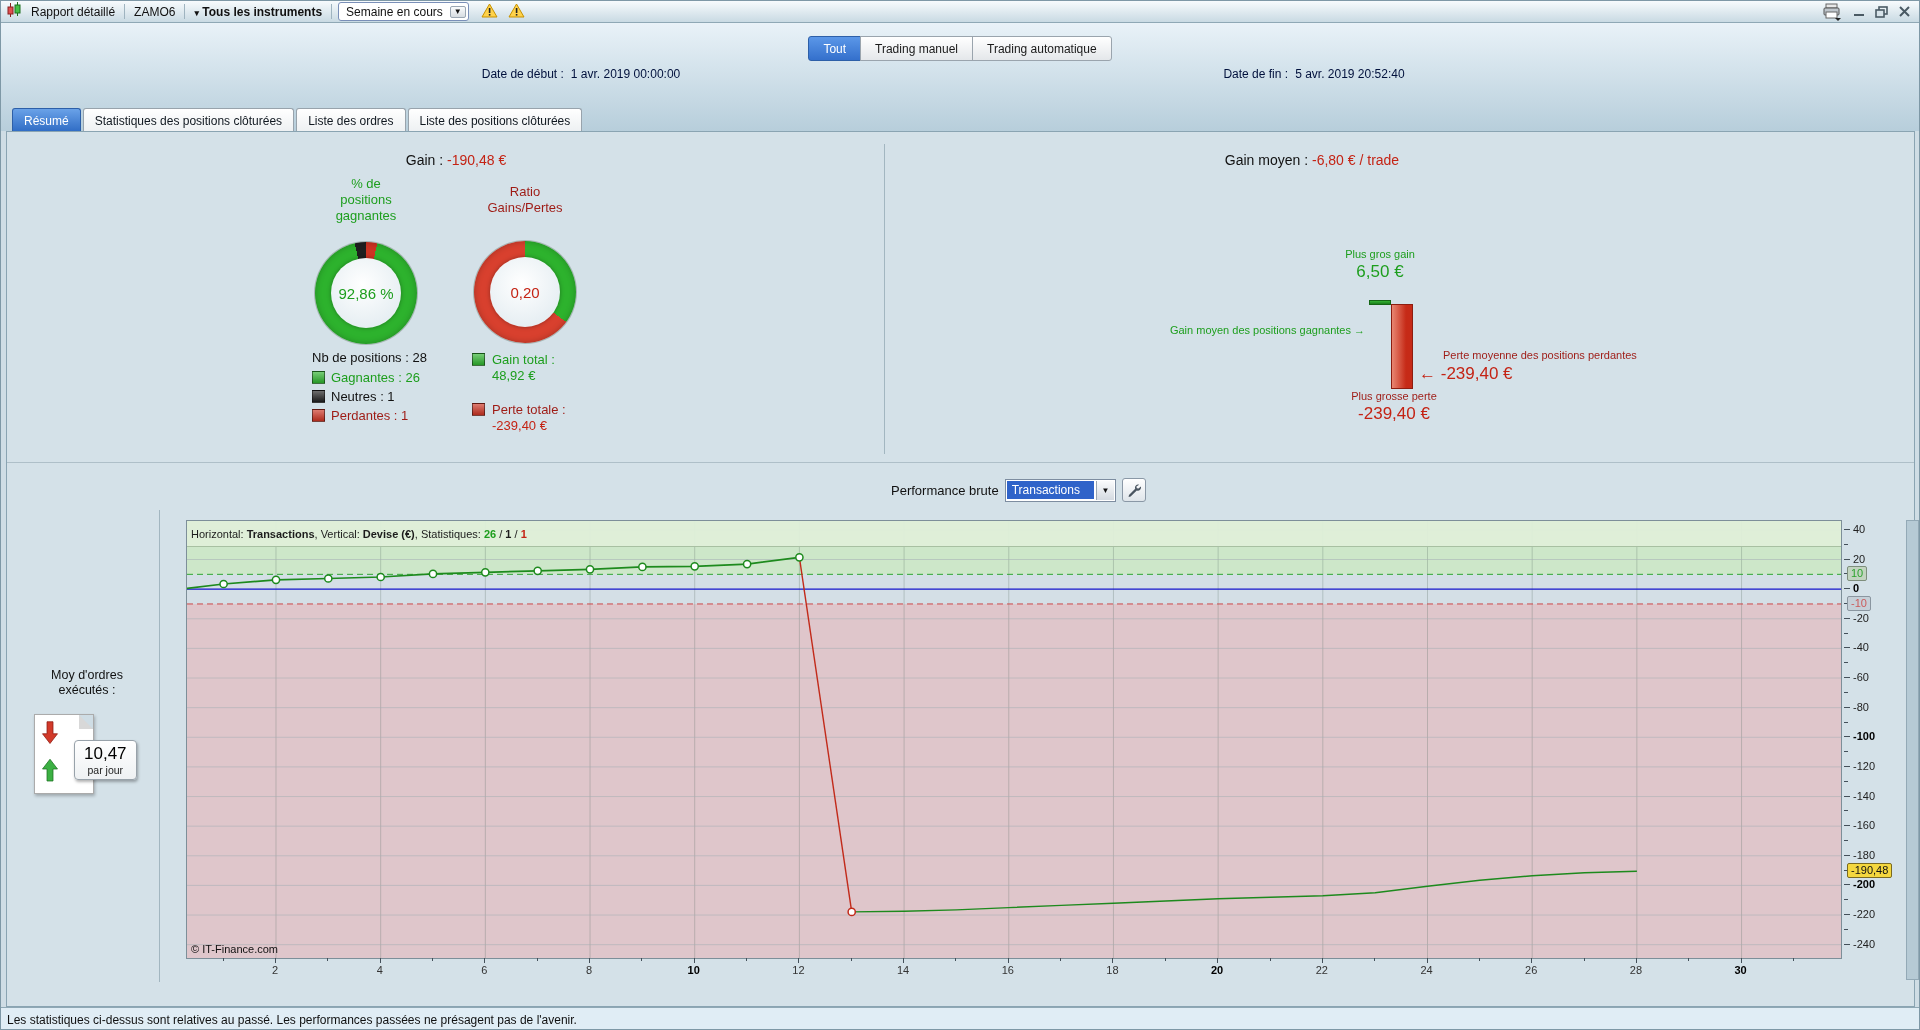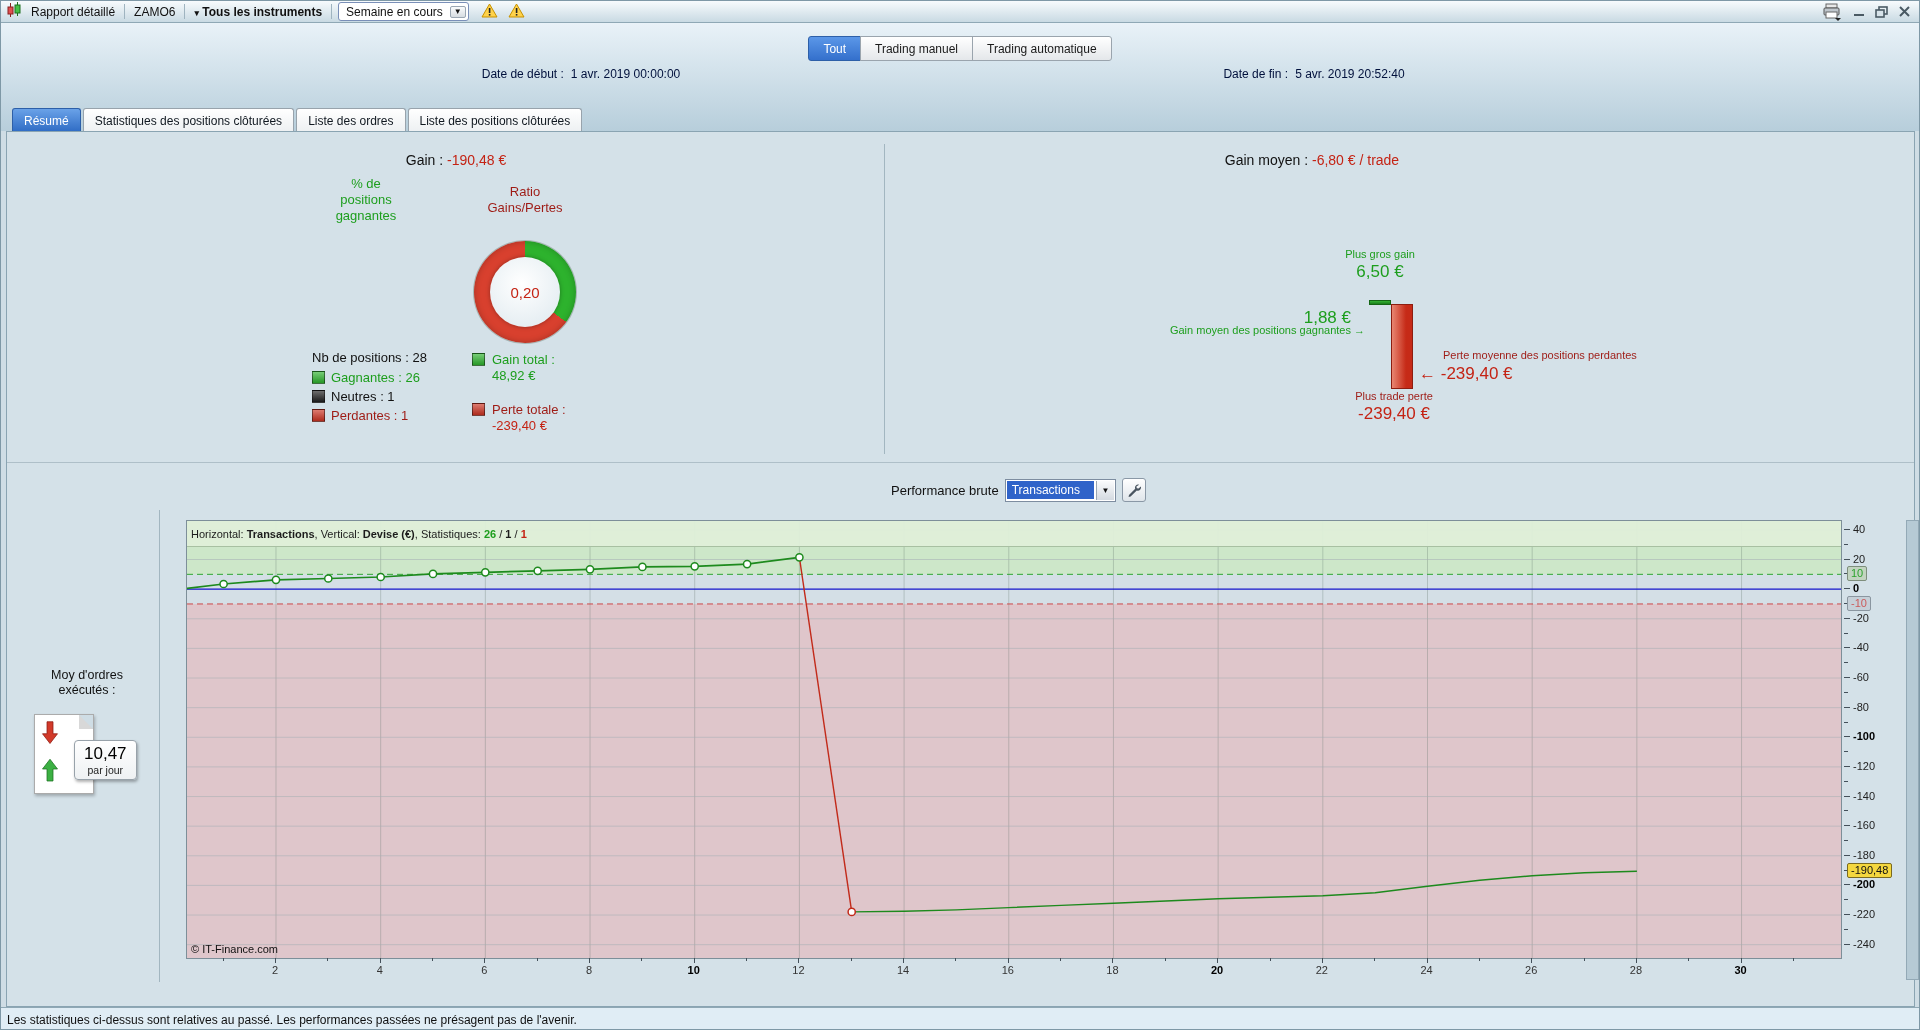--- a/index.html
+++ b/index.html
@@ -213,20 +213,25 @@
     <div class="abs donut-title green" style="left:289px;top:44px;width:140px;">
       <div>% de</div>
       <div>positions</div>
       <div>gagnantes</div>
     </div>
     <div class="abs donut-title darkred" style="left:448px;top:52px;width:140px;">
       <div>Ratio</div>
       <div>Gains/Pertes</div>
     </div>
 
+    <div class="abs donut" id="donut-win" style="left: 308px; top: 110px; background: conic-gradient(rgb(204, 51, 34) 0%, rgb(204, 51, 34) 3.57%, rgb(45, 178, 45) 3.57%, rgb(45, 178, 45) 96.43%, rgb(31, 31, 31) 96.43%, rgb(31, 31, 31) 100%);">
+      <div class="donut-hole">
+          <span class="green">92,86 %</span>
+        </div>
+    </div>
     <div class="abs donut" id="donut-ratio" style="left: 467px; top: 109px; background: conic-gradient(rgb(45, 178, 45) 0%, rgb(45, 178, 45) 35%, rgb(216, 64, 46) 35%, rgb(216, 64, 46) 100%);">
       <div class="donut-hole">
           <span class="redval">0,20</span>
         </div>
     </div>
 
     <div class="abs two-line nowrap" style="left:305px;top:218px;font-size:13px;">Nb de positions : 28</div>
     <div class="abs legend-line" style="left:305px;top:238px;">
       <span class="sq" id="sq-win" style="background-color: rgb(45, 178, 45);"></span>
       <span id="lbl-win" style="color: rgb(29, 158, 29);">Gagnantes : 26</span>
@@ -253,30 +258,29 @@
 
     <div class="abs gain-heading nowrap" style="left:1105px;top:20px;width:400px;">
       <span>Gain moyen : </span><span class="redval">-6,80 € / trade</span>
     </div>
 
     <div class="abs ann-s green nowrap" style="left:1293px;top:116px;width:160px;text-align:center;">Plus gros gain</div>
     <div class="abs ann-l green nowrap" style="left:1293px;top:130px;width:160px;text-align:center;">6,50 €</div>
     <div class="abs ann-s green nowrap" style="left:958px;top:161px;width:400px;text-align:right;margin-top:31px;">
       <span>Gain moyen des positions gagnantes</span> <span>→</span>
     </div>
-    <div class="abs ann-l green nowrap" style="left:944px;top:176px;width:400px;text-align:right;">1,88 €</div>
 
     <div class="abs gbar" style="left:1362px;top:168px;width:22px;height:5px;"></div>
     <div class="abs rbar" style="left:1384px;top:172px;width:22px;height:85px;"></div>
 
     <div class="abs ann-s darkred nowrap" style="left:1427px;top:217px;margin-left:9px;">Perte moyenne des positions perdantes</div>
     <div class="abs ann-l redval nowrap" style="left:1412px;top:232px;">
       <span>←</span> <span>-239,40 €</span>
     </div>
-    <div class="abs ann-s darkred nowrap" style="left:1307px;top:258px;width:160px;text-align:center;">Plus trade perte</div>
+    <div class="abs ann-s darkred nowrap" style="left:1307px;top:258px;width:160px;text-align:center;">Plus grosse perte</div>
     <div class="abs ann-l redval nowrap" style="left:1307px;top:272px;width:160px;text-align:center;">-239,40 €</div>
 
     <div class="hline" style="top:330px;"></div>
 
     <div class="abs perf" style="left:884px;top:346px;">
       <span>Performance brute</span>
       <span class="dd">
         <span class="dd-text">Transactions</span>
         <span class="dd-btn">▼</span>
       </span>

